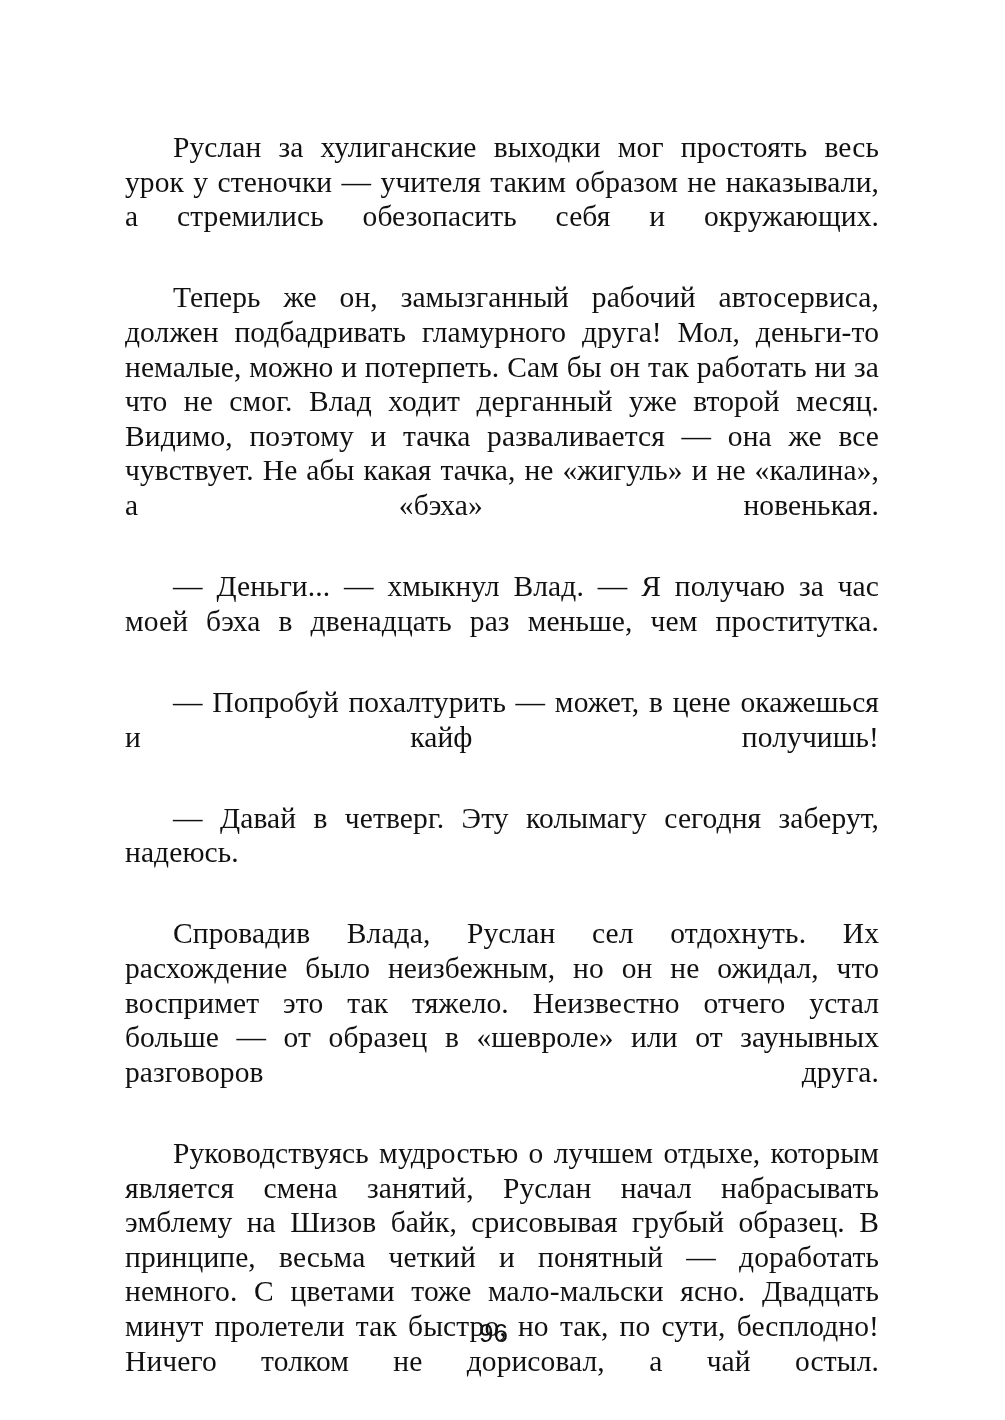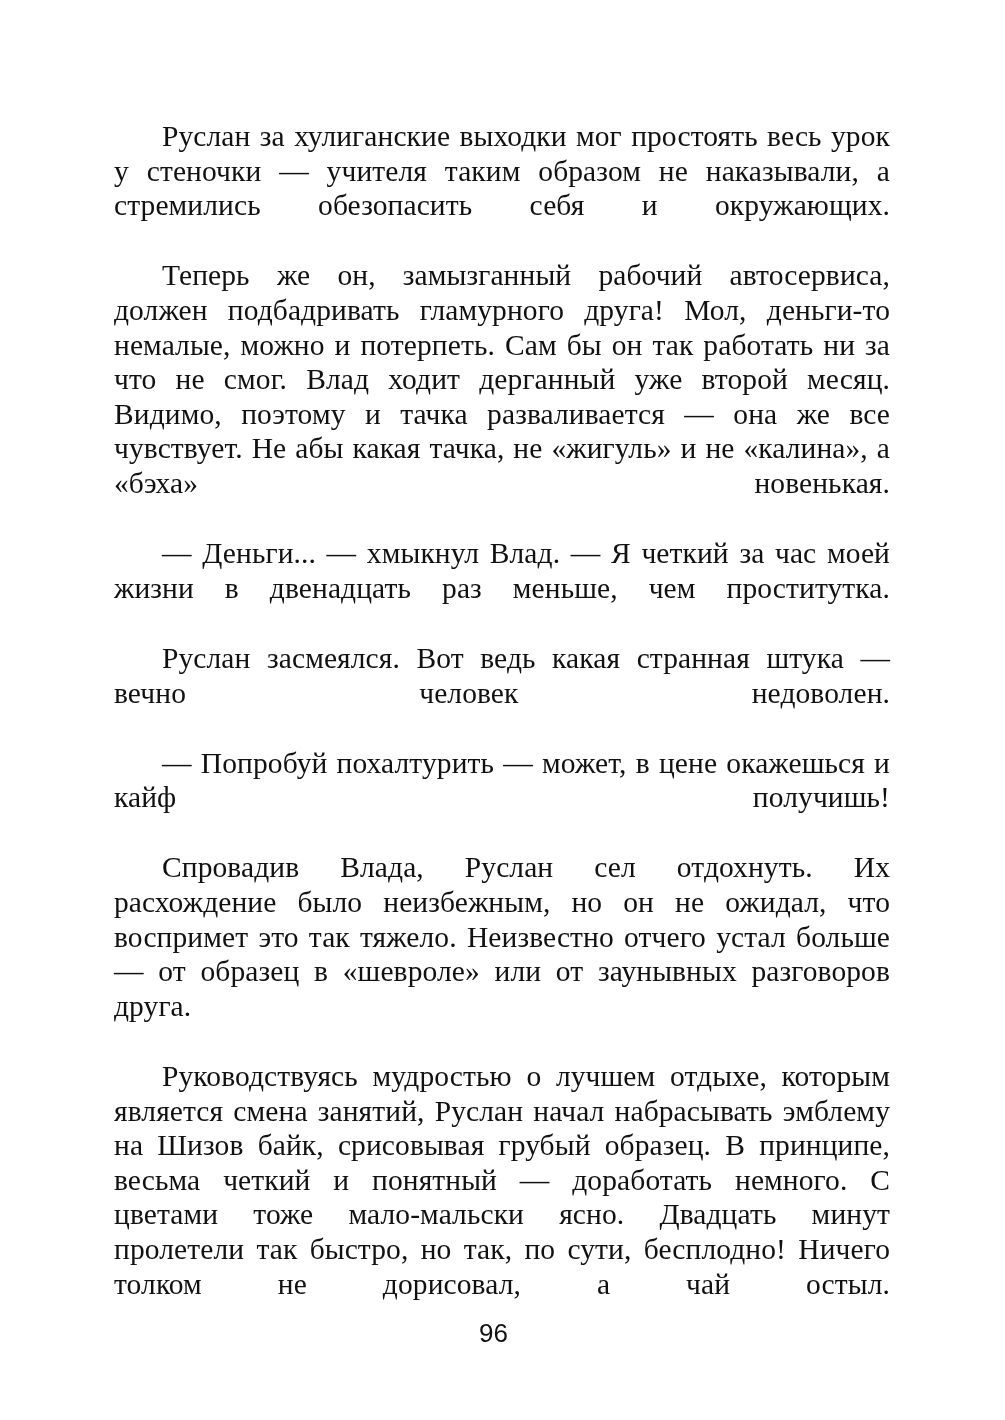--- a/index.html
+++ b/index.html
@@ -28,21 +28,21 @@
   }
 
   .text-block {
     position: absolute;
     left: 113px;
     top: 118px;
     width: 778px;
   }
 
   .para {
-    margin: 1px;
+    margin: 12px;
     text-align: justify;
     text-justify: inter-word;
     text-indent: 48px;
     font-size: 29.5px;
     line-height: 34.6px;
     letter-spacing: 0.1px;
     word-spacing: 0.2px;
     hyphens: none;
   }
 
@@ -66,23 +66,23 @@
   }
 </style>
 </head>
 <body>
 
 <div class="page">
 
   <div class="text-block">
     <p class="para">Руслан за хулиганские выходки мог простоять весь урок у стеночки — учителя таким образом не наказывали, а стремились обезопасить себя и окружающих.</p>
     <p class="para">Теперь же он, замызганный рабочий автосервиса, должен подбадривать гламурного друга! Мол, деньги-то немалые, можно и потерпеть. Сам бы он так работать ни за что не смог. Влад ходит дерганный уже второй месяц. Видимо, поэтому и тачка разваливается — она же все чувствует. Не абы какая тачка, не «жигуль» и не «калина», а «бэха» новенькая.</p>
-    <p class="para">— Деньги... — хмыкнул Влад. — Я четкий за час моей жизни в двенадцать раз меньше, чем проститутка.</p>
-    <p class="para">Руслан засмеялся. Вот ведь какая странная штука — вечно человек недоволен.</p>
+    <p class="para">— Деньги... — хмыкнул Влад. — Я получаю за час моей бэха в двенадцать раз меньше, чем проститутка.</p>
     <p class="para">— Попробуй похалтурить — может, в цене окажешься и кайф получишь!</p>
+    <p class="para">— Давай в четверг. Эту колымагу сегодня заберут, надеюсь.</p>
     <p class="para">Спровадив Влада, Руслан сел отдохнуть. Их расхождение было неизбежным, но он не ожидал, что воспримет это так тяжело. Неизвестно отчего устал больше — от образец в «шевроле» или от заунывных разговоров друга.</p>
     <p class="para">Руководствуясь мудростью о лучшем отдыхе, которым является смена занятий, Руслан начал набрасывать эмблему на Шизов байк, срисовывая грубый образец. В принципе, весьма четкий и понятный — доработать немного. С цветами тоже мало-мальски ясно. Двадцать минут пролетели так быстро, но так, по сути, бесплодно! Ничего толком не дорисовал, а чай остыл.</p>
 
   </div>
 
   <div class="page-number">96</div>
 
 </div>
 
 </body></html>

